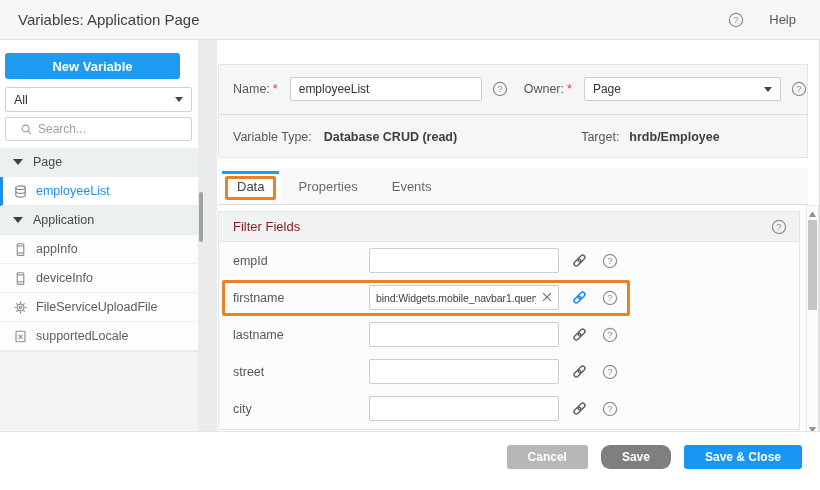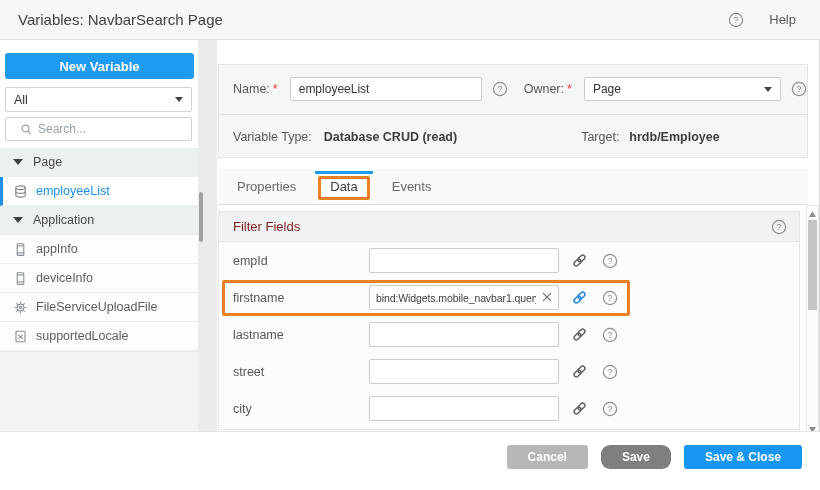--- a/index.html
+++ b/index.html
@@ -18,21 +18,21 @@
   .hdr-help { display:flex; align-items:center; gap:25px; font-size:13px; color:#565a5c; cursor:pointer; }
 
   .qicon { width:16px; height:16px; color:#8b8f93; display:inline-block; flex:0 0 auto; }
   .qicon svg { width:100%; height:100%; }
 
   
   .sidebar { position:absolute; left:0; top:40px; width:198px; height:391px; background:#fff; }
   .divider-strip { position:absolute; left:198px; top:40px; width:19px; height:391px; background:#e9ebec; }
   .sb-scroll-thumb { position:absolute; left:199px; top:192px; width:4px; height:50px; background:#9fa2a4; border-radius:2px; }
 
-  .btn-new { position:absolute; left:5px; top:13px; width:189px; height:26px;
+  .btn-new { position:absolute; left:5px; top:13px; width:175px; height:26px;
              background:#1e9bf0; color:#fff; font-weight:bold; font-size:13px;
              border:none; border-radius:3px; cursor:pointer;
              display:flex; align-items:center; justify-content:center; }
   .sb-select { position:absolute; left:5px; top:47px; width:187px; height:25px;
                background:#fff; border:1px solid #ced2d5; border-radius:2px;
                display:flex; align-items:center; padding:0 8px; font-size:12.5px; color:#333; cursor:pointer; }
   .caret { width:0; height:0; border-left:4px solid transparent; border-right:4px solid transparent;
            border-top:5px solid #444; margin-left:auto; }
   .sb-search { position:absolute; left:5px; top:77px; width:187px; height:24px;
                border:1px solid #ced2d5; border-radius:2px; background:#fff;
@@ -162,21 +162,21 @@
     <g id="i-doc" fill="none" stroke="currentColor" stroke-width="1.2">
         <rect x="3.2" y="2.4" width="9.6" height="11.2" rx="0.8"></rect>
         <path d="M5.8 6.2l4.4 4.4M10.2 6.2l-4.4 4.4"></path>
       </g>
   </defs>
 </svg>
 
 <div id="window">
 
   <div class="hdr">
-    <div class="hdr-title">Variables: NavbarSearch Page</div>
+    <div class="hdr-title">Variables: Application Page</div>
     <div class="hdr-help">
       <span class="qicon"><svg viewBox="0 0 16 16">
             <use href="#i-q"></use>
           </svg></span>
       <span>Help</span>
     </div>
   </div>
 
   <div class="sidebar">
     <button class="btn-new">New Variable</button>
@@ -259,27 +259,27 @@
     <div class="panel-hr"></div>
     <div class="row-type">
       <span class="fld-label">Variable Type:</span>
       <span class="val-strong" style="margin-left:12px">Database CRUD (read)</span>
       <span class="fld-label" style="margin-left:124px">Target:</span>
       <span class="val-strong" style="margin-left:10px">hrdb/Employee</span>
     </div>
   </div>
 
   <div class="tabs">
-    <div class="tab">
-      <span>Properties</span>
-    </div>
     <div class="tab active">
       <span class="tab-indicator"></span>
       <span>Data</span>
       <span class="annot-tab"></span>
+    </div>
+    <div class="tab">
+      <span>Properties</span>
     </div>
     <div class="tab">
       <span>Events</span>
     </div>
   </div>
 
   <div class="panel-fields">
     <div class="pf-header">
       <span class="pf-title">Filter Fields</span>
       <span class="qicon"><svg viewBox="0 0 16 16">

